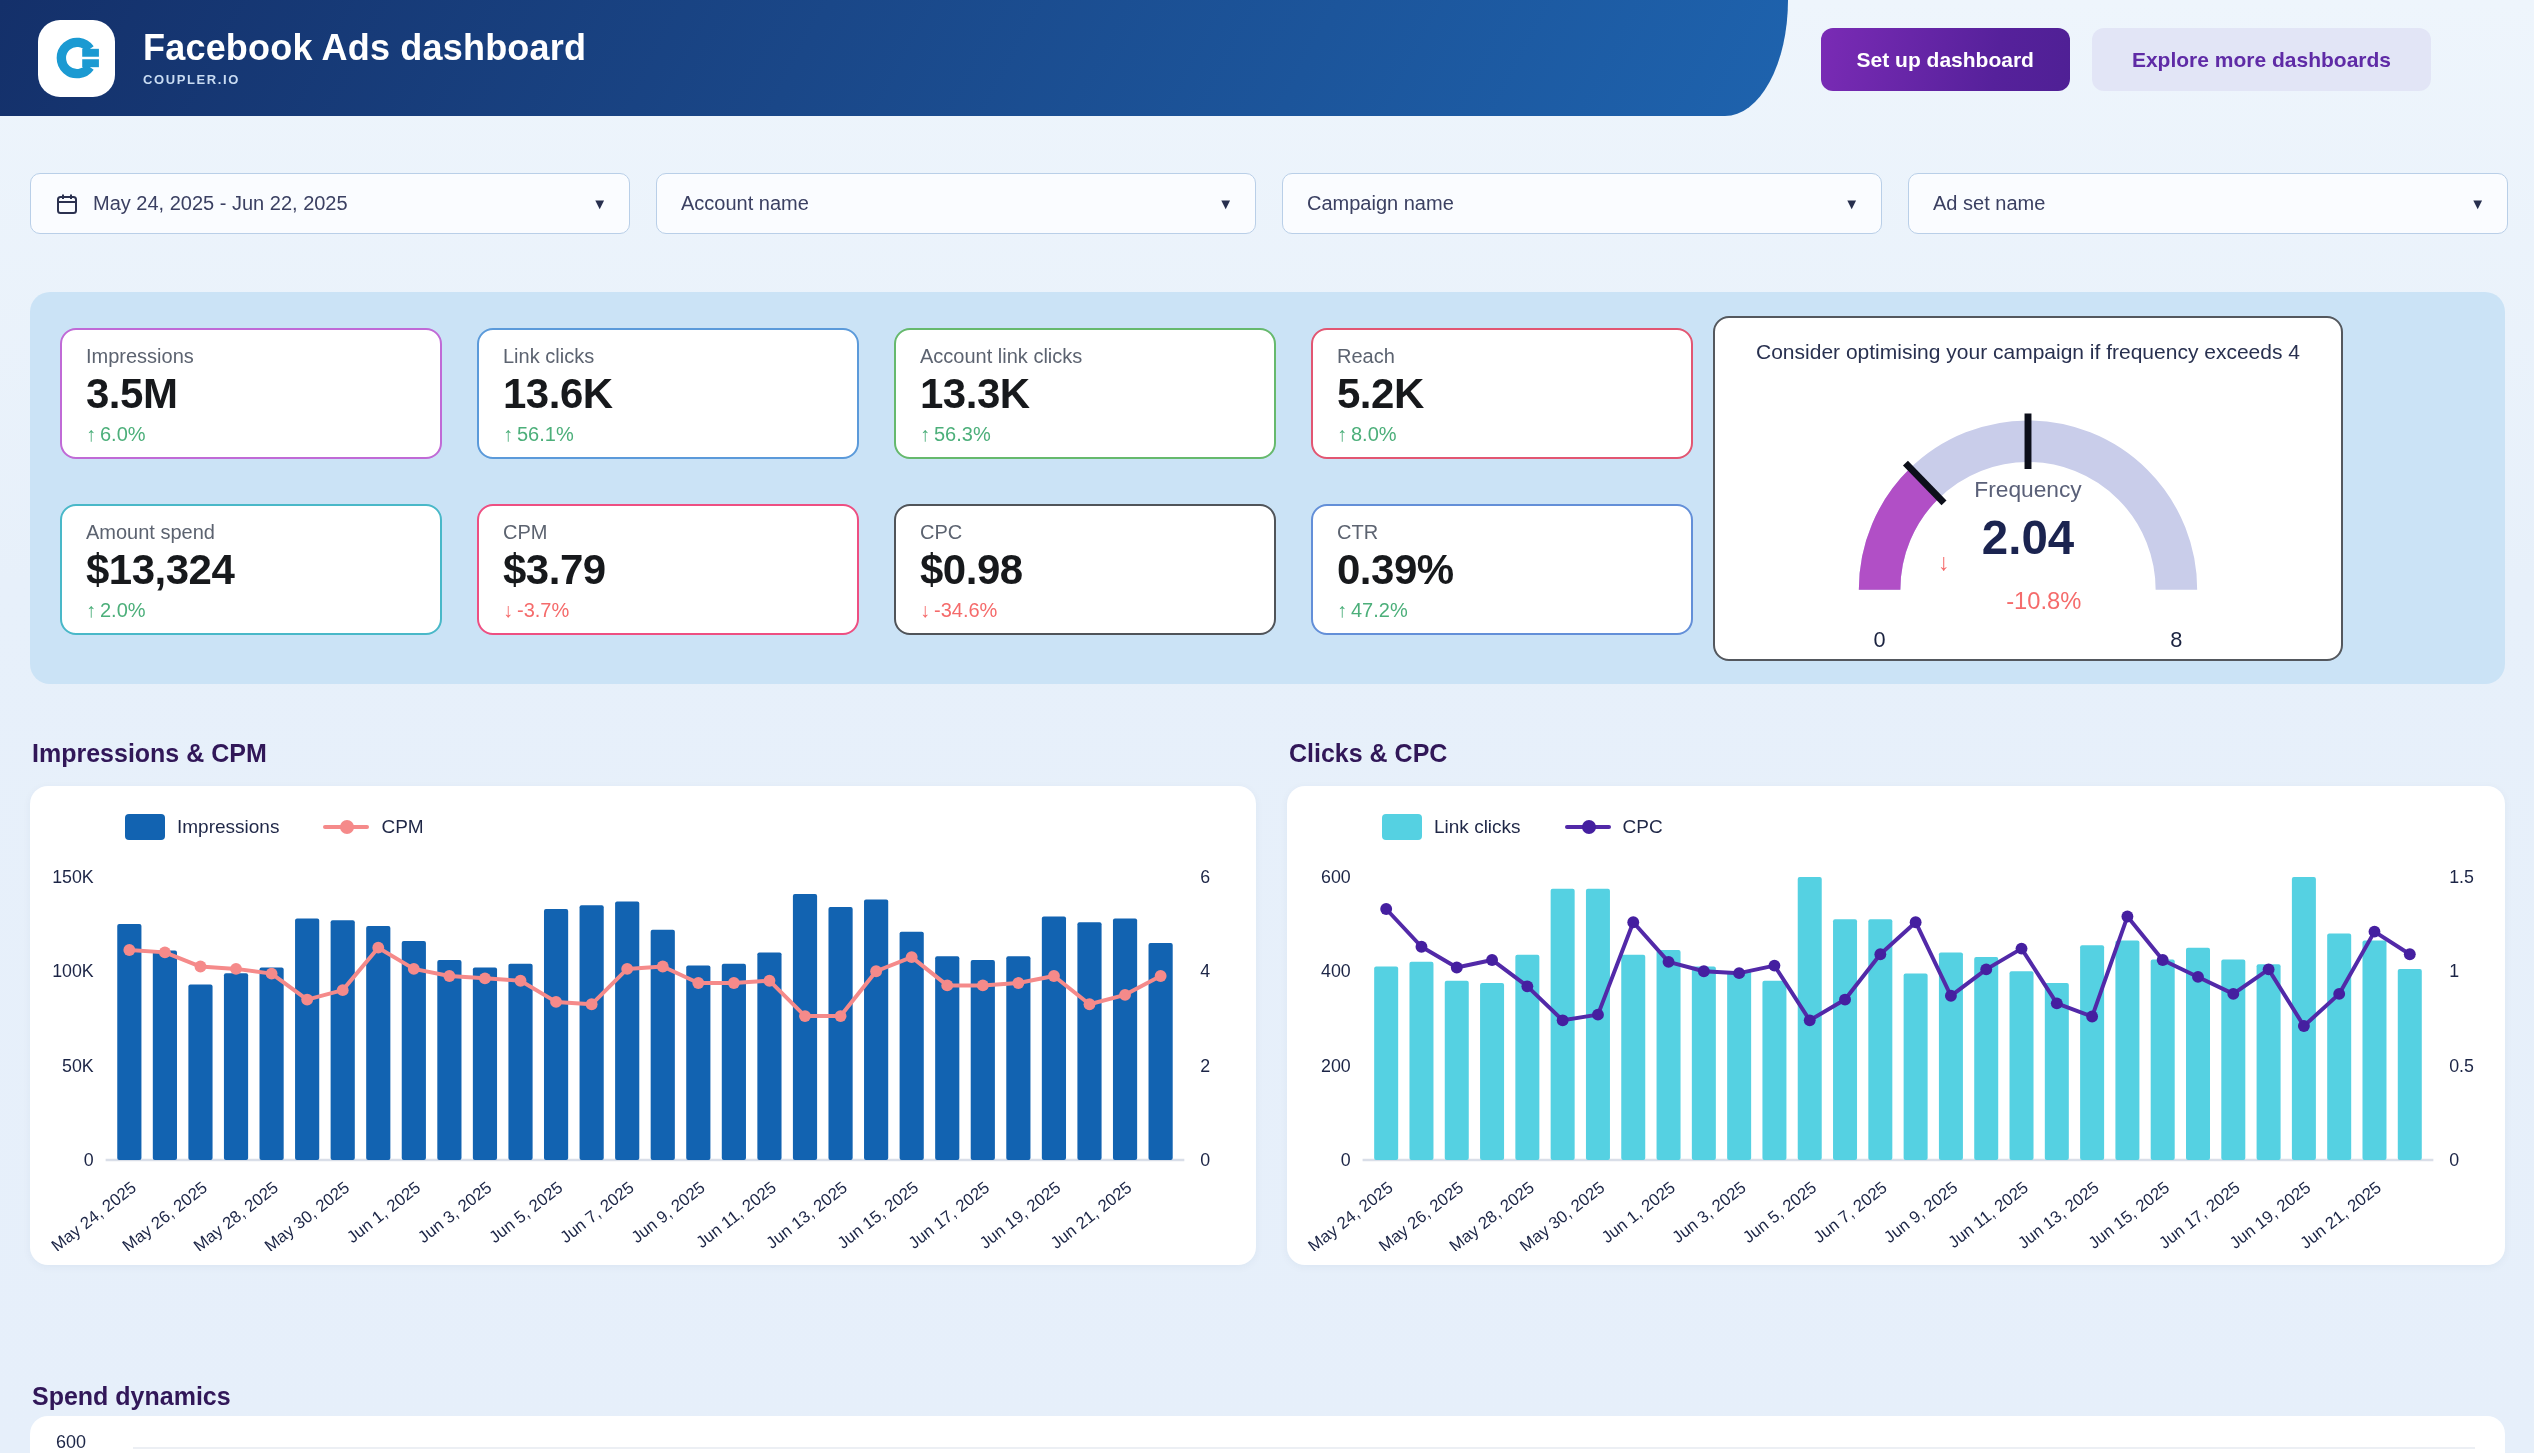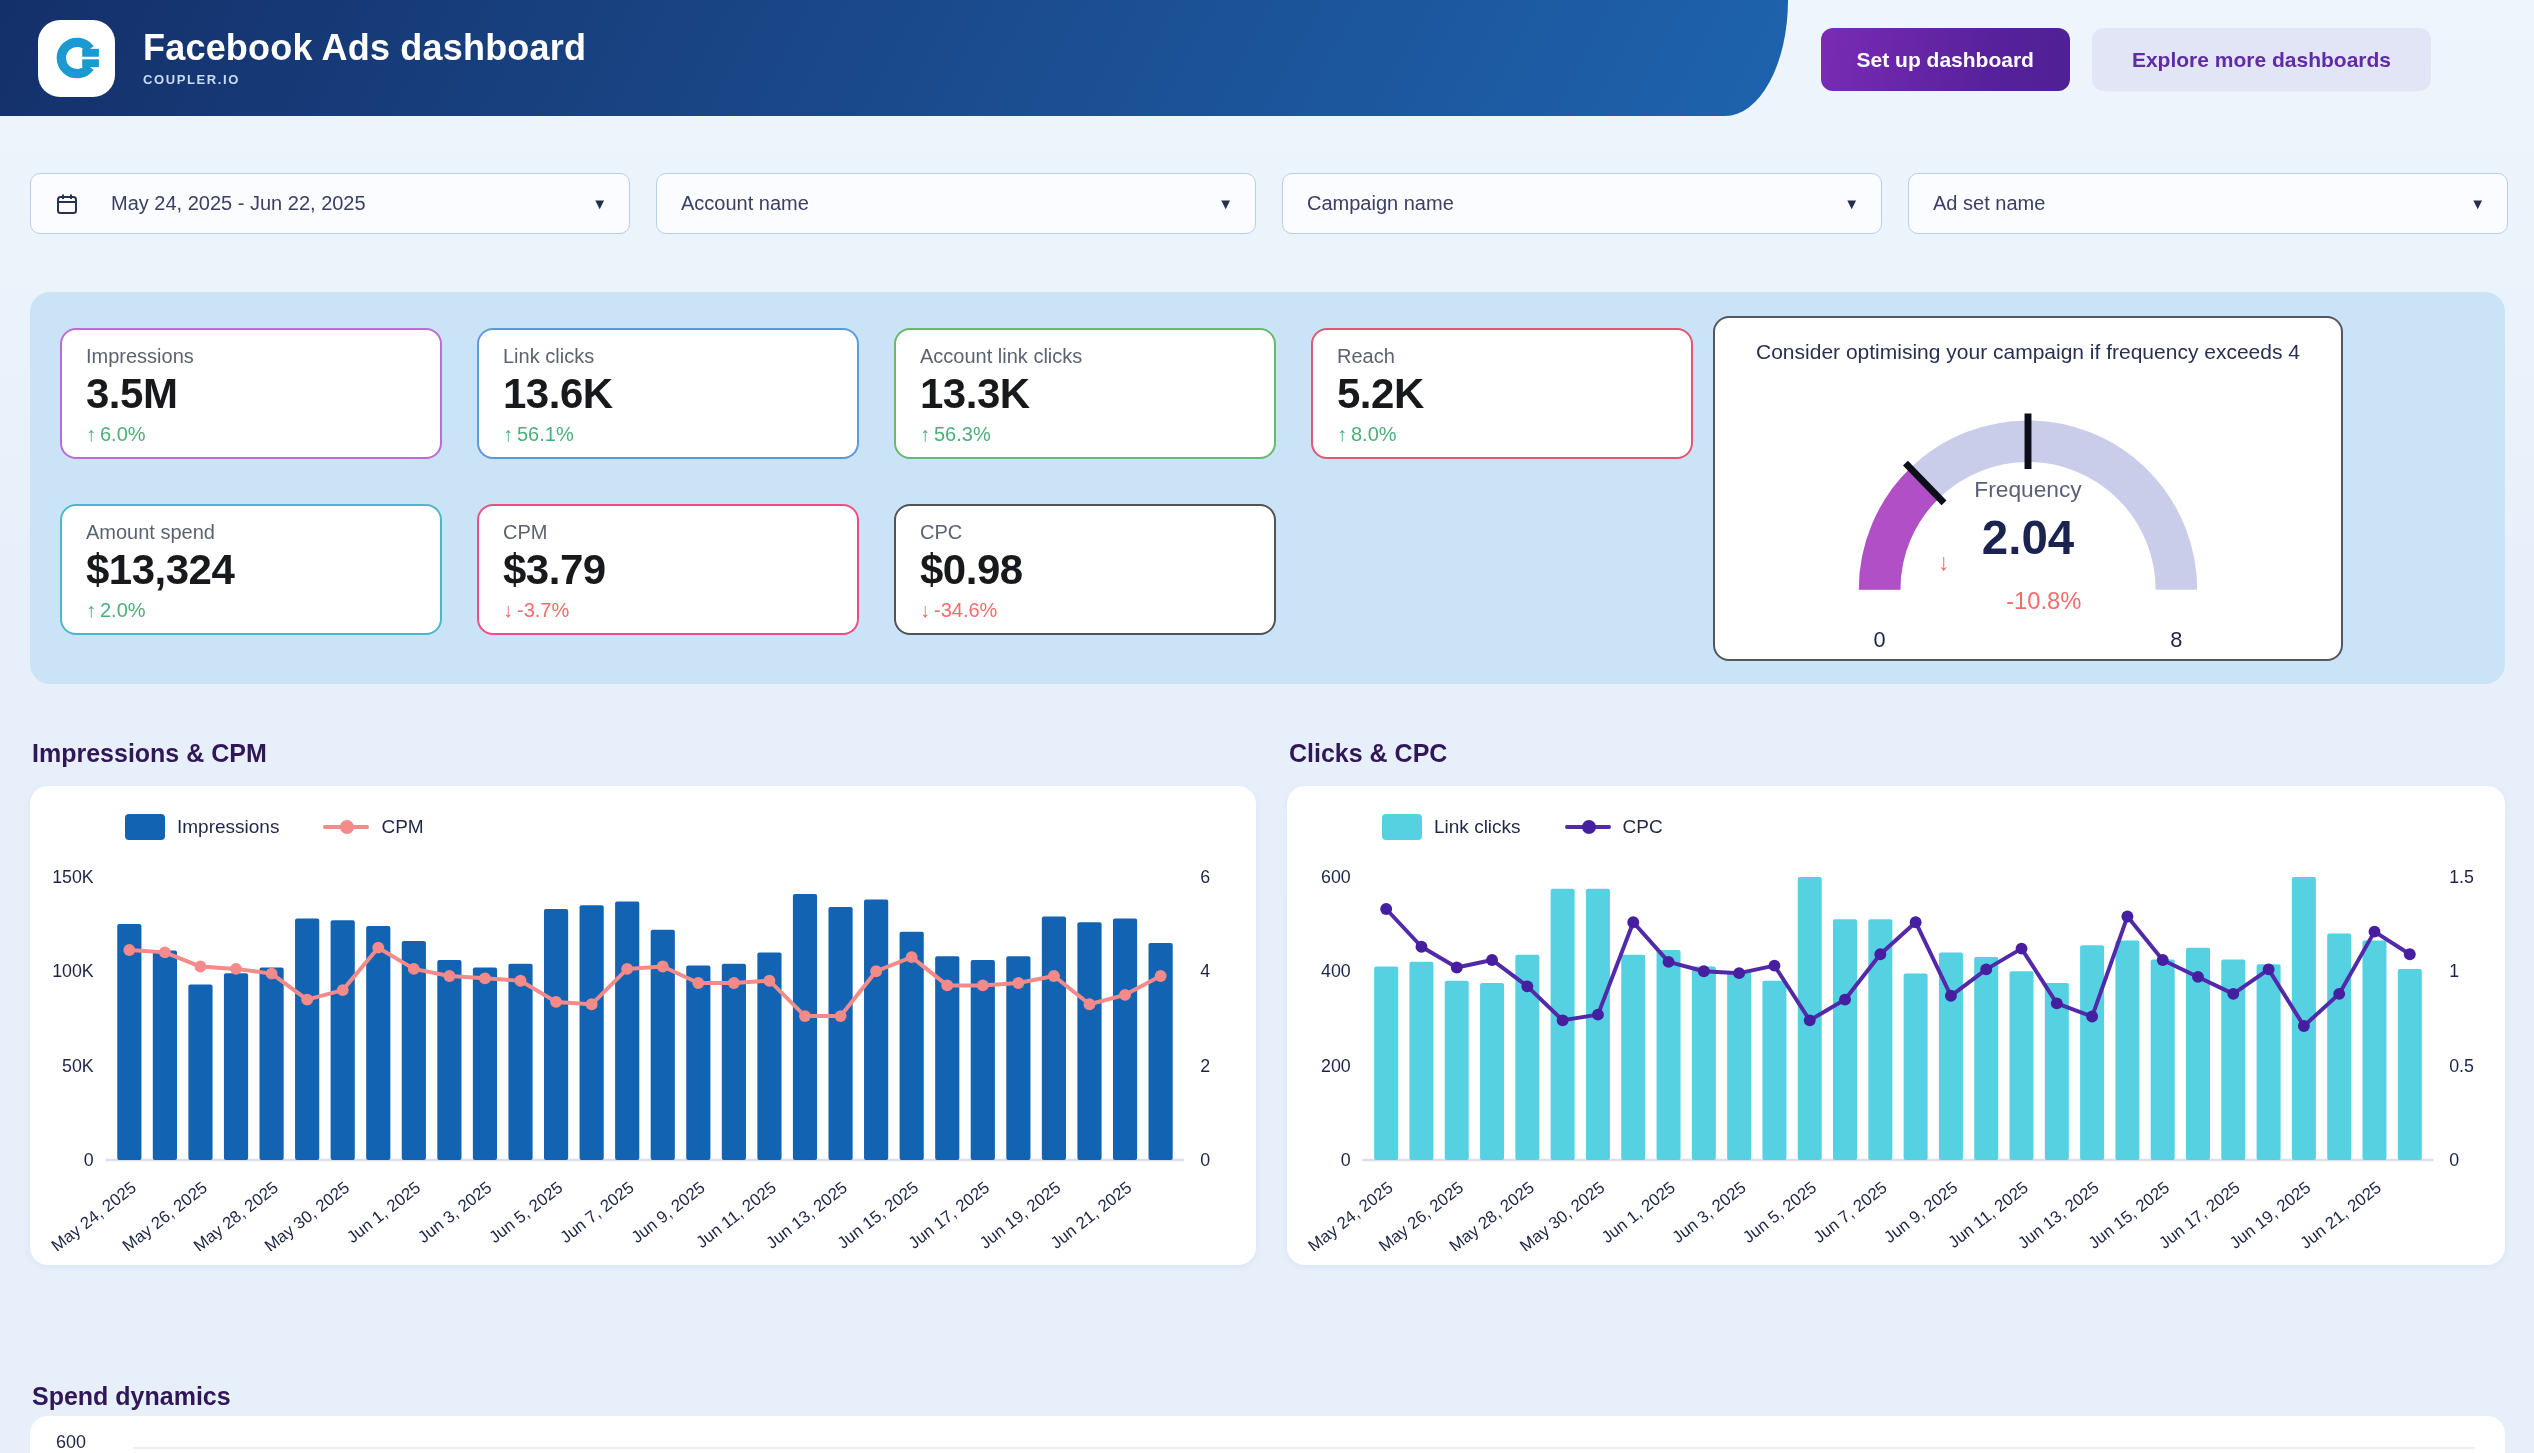--- a/index.html
+++ b/index.html
@@ -18,21 +18,21 @@
   .logo{width:77px;height:77px;background:#fff;border-radius:22px;display:flex;align-items:center;justify-content:center;flex:0 0 auto;}
   .h-titles{margin-left:28px;}
   .h-title{color:#fff;font-size:36px;font-weight:700;letter-spacing:0.2px;line-height:1.05;}
   .h-sub{color:#c9dcf3;font-size:13px;font-weight:700;letter-spacing:1.6px;margin-top:5px;}
   .header-actions{position:absolute;top:28px;right:103px;display:flex;gap:22px;}
   .btn{height:63px;border:none;border-radius:12px;font-family:"Liberation Sans",sans-serif;font-size:21px;font-weight:700;cursor:pointer;}
   .btn-ghost{background:#e2e5f6;color:#5f2ba6;padding:0 40px;}
   .btn-primary{background:linear-gradient(100deg,#7a2bb5 0%,#56219b 70%,#4f2095 100%);color:#fff;padding:0 36px;}
   
   .filters{position:absolute;top:173px;left:30px;right:26px;display:grid;grid-template-columns:repeat(4,1fr);gap:26px;}
-  .filter{height:61px;background:#fafcff;border:1.5px solid #b9cfe8;border-radius:10px;display:flex;align-items:center;gap:32px;
+  .filter{height:61px;background:#fafcff;border:1.5px solid #b9cfe8;border-radius:10px;display:flex;align-items:center;gap:14px;
     padding:0 24px;font-size:20px;color:#3b4062;position:relative;box-sizing:border-box;cursor:pointer;}
   .filter .caret{position:absolute;right:22px;font-size:15px;color:#272f4e;}
   
   .kpi-panel{position:absolute;left:30px;top:292px;width:2475px;height:392px;background:#cbe3f6;border-radius:20px;}
   .kpi-grid{position:absolute;left:30px;top:36px;display:grid;grid-template-columns:repeat(4,382px);grid-auto-rows:131px;column-gap:35px;row-gap:45px;}
   .kpi-card{background:#fff;border:2px solid #999;border-radius:16px;padding:15px 24px;box-sizing:border-box;}
   .kpi-label{font-size:20px;color:#5c6370;}
   .kpi-value{font-size:42px;font-weight:700;color:#17191c;margin-top:2px;letter-spacing:-0.5px;}
   .kpi-delta{font-size:20px;margin-top:5px;}
   .kpi-delta.up{color:#4caf7a;}
@@ -134,20 +134,25 @@
       </div>
       <div class="kpi-card" style="border-color: rgb(238, 79, 130);">
         <div class="kpi-label">CPM</div>
         <div class="kpi-value">$3.79</div>
         <div class="kpi-delta down"><span class="arrow">↓</span><span>-3.7%</span></div>
       </div>
       <div class="kpi-card" style="border-color: rgb(80, 84, 89);">
         <div class="kpi-label">CPC</div>
         <div class="kpi-value">$0.98</div>
         <div class="kpi-delta down"><span class="arrow">↓</span><span>-34.6%</span></div>
+      </div>
+      <div class="kpi-card" style="border-color: rgb(99, 143, 216);">
+        <div class="kpi-label">CTR</div>
+        <div class="kpi-value">0.39%</div>
+        <div class="kpi-delta up"><span class="arrow">↑</span><span>47.2%</span></div>
       </div>
     </div>
 
     <div class="gauge-card">
       <div class="gauge-title">Consider optimising your campaign if frequency exceeds 4</div>
       <div class="gauge-area">
         <svg style="width:465px;height:297px;" viewBox="0 0 470 300">
             <path d="M 85 232 A 150 150 0 0 1 385 232" fill="none" stroke="#c9cdea" stroke-width="42"></path>
             <path d="M 85 232 A 150 150 0 0 1 385 232" fill="none" stroke="#b14fc6" stroke-width="42" stroke-dasharray="120.16591899980959 942.4777960769379"></path>
             <line x1="150.09863881573767" y1="144.38859167289098" x2="111.12752220656806" y2="104.17351899815239" stroke="#0c0f1a" stroke-width="7"></line>

